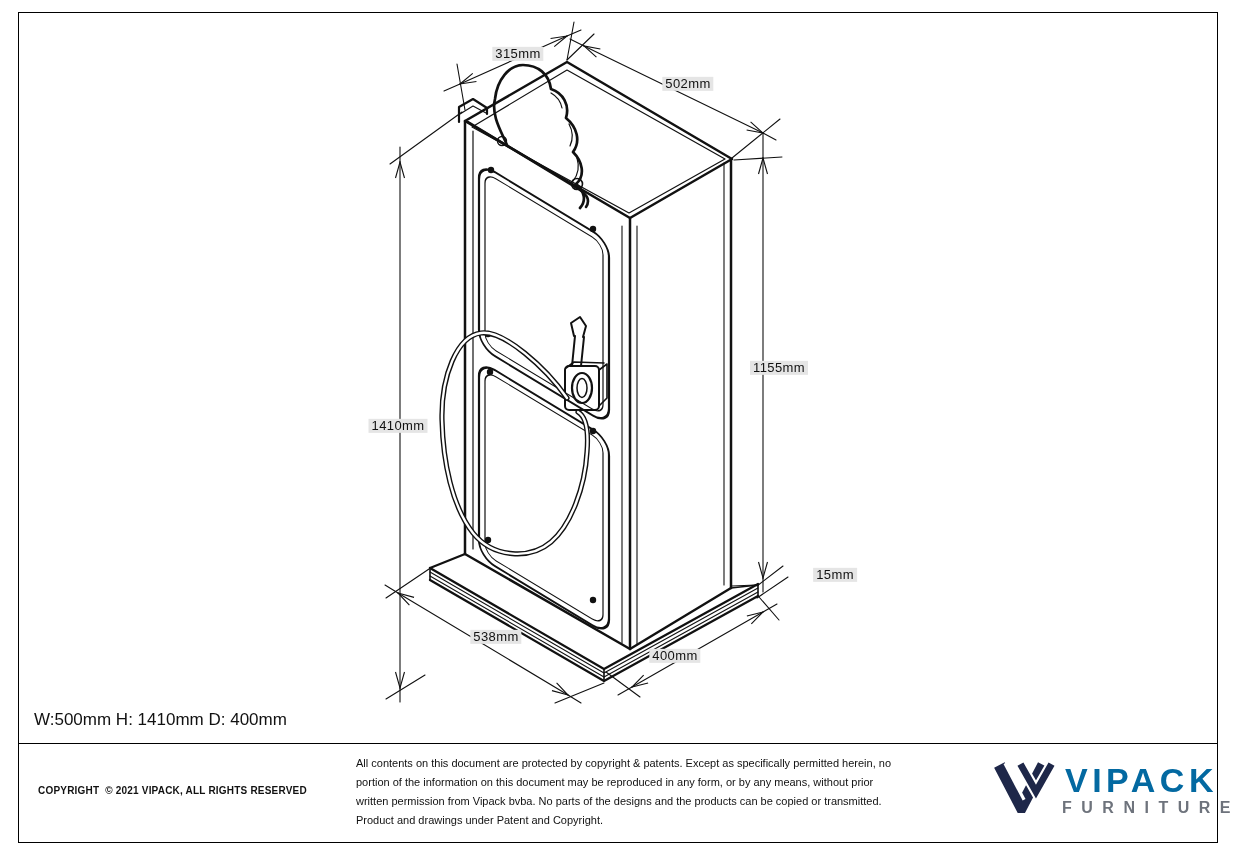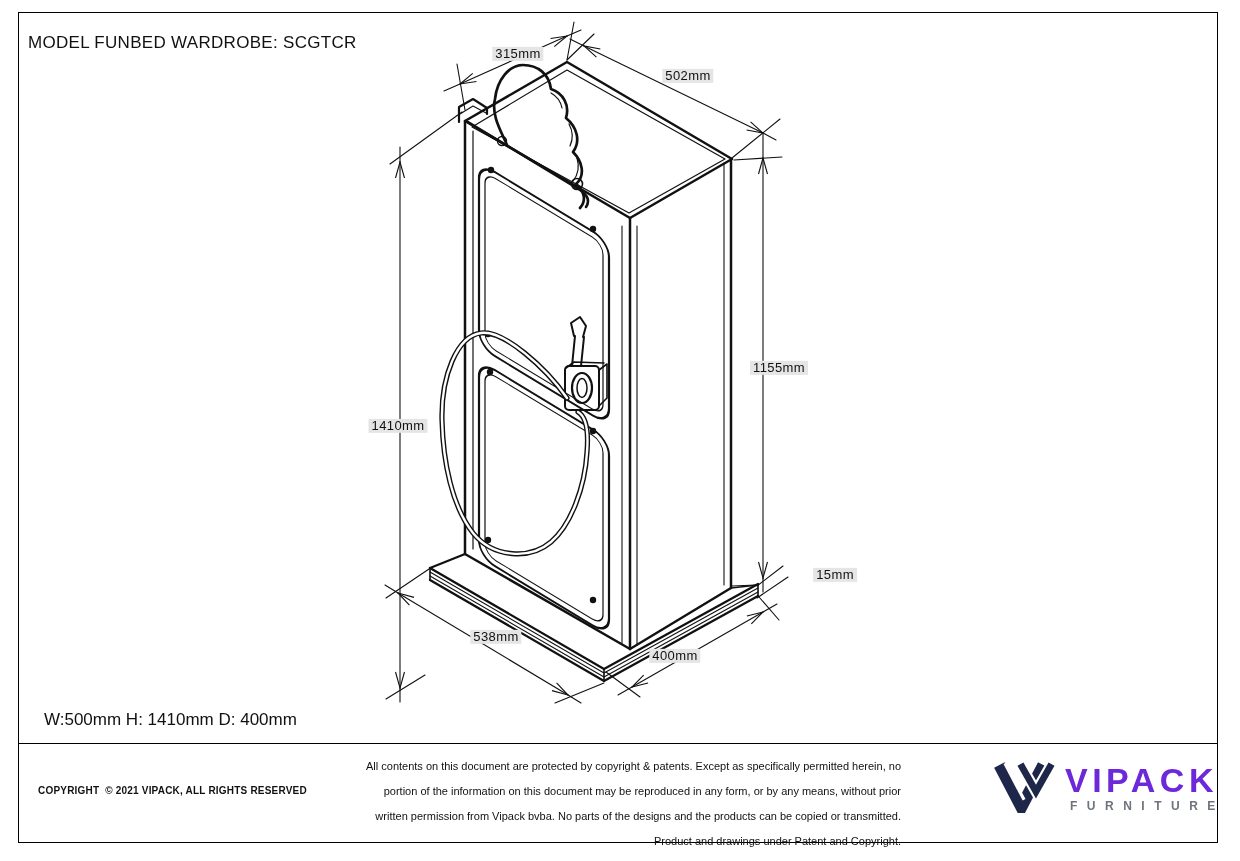--- a/index.html
+++ b/index.html
@@ -9,45 +9,45 @@
   }
   .border-box{
     position:absolute;left:18px;top:12px;width:1200px;height:831px;
     border:1.6px solid #000;box-sizing:border-box;
   }
   svg.draw{position:absolute;left:0;top:0;}
   .page-title{
     position:absolute;left:28px;top:33px;font-size:17px;letter-spacing:.3px;white-space:nowrap;
   }
   .size-summary{
-    position:absolute;left:44px;top:710px;font-size:17px;white-space:nowrap;
+    position:absolute;left:34px;top:710px;font-size:17px;white-space:nowrap;
   }
   .dim{
     position:absolute;transform:translate(-50%,-50%);background:#e5e5e5;
     font-size:13px;letter-spacing:.4px;padding:0 3px;white-space:nowrap;line-height:1.1;
   }
   .footer{
     position:absolute;left:18px;top:743px;width:1200px;height:99px;
     border-top:1.6px solid #000;box-sizing:border-box;
   }
   .copyright{
     position:absolute;left:20px;top:41px;font-size:10px;font-weight:bold;
     letter-spacing:.2px;white-space:nowrap;
   }
   .legal{
-    position:absolute;left:338px;top:10px;width:545px;font-size:11px;line-height:25px;text-align:right;
+    position:absolute;left:338px;top:10px;width:545px;font-size:11px;line-height:19px;
   }
   .logo{position:absolute;left:957px;top:14px;width:240px;height:70px;}
   .logo-mark{position:absolute;left:18px;top:3px;}
   .logo-brand{
     position:absolute;left:90px;top:3px;font-size:34px;font-weight:700;
-    letter-spacing:4.5px;color:#6d28d9;white-space:nowrap;
+    letter-spacing:4.5px;color:#0369a1;white-space:nowrap;
   }
   .logo-tagline{
-    position:absolute;left:95px;top:41px;font-size:12px;font-weight:600;
+    position:absolute;left:87px;top:41px;font-size:16px;font-weight:600;
     letter-spacing:9.5px;color:#6e737c;white-space:nowrap;
   }
 </style>
 </head>
 <body>
 
 <div class="sheet">
 
   <div class="border-box"></div>
 
@@ -159,24 +159,23 @@
 
         <line x1="632" y1="687" x2="763" y2="612" marker-start="url(#aS)" marker-end="url(#aE)"></line>
         <path d="M618,695 L632,687 M763,612 L777,604"></path>
         <path d="M606,672 L640,697 M759,597 L779,620"></path>
 
         <path d="M757,586 L783,566 M757,598 L788,577"></path>
       </g>
     </g>
   </svg>
 
-  <div class="page-title">MODEL FUNBED WARDROBE: SCGTCR</div>
 
   <div class="dim" style="left:518px;top:54px">315mm</div>
-  <div class="dim" style="left:688px;top:76px">502mm</div>
+  <div class="dim" style="left:688px;top:84px">502mm</div>
   <div class="dim" style="left:779px;top:368px">1155mm</div>
   <div class="dim" style="left:398px;top:426px">1410mm</div>
   <div class="dim" style="left:496px;top:637px">538mm</div>
   <div class="dim" style="left:675px;top:656px">400mm</div>
   <div class="dim" style="left:835px;top:575px">15mm</div>
 
   <div class="size-summary">W:500mm H: 1410mm D: 400mm</div>
 
   <div class="footer">
     <div class="copyright">COPYRIGHT &nbsp;© 2021 VIPACK, ALL RIGHTS RESERVED</div>

